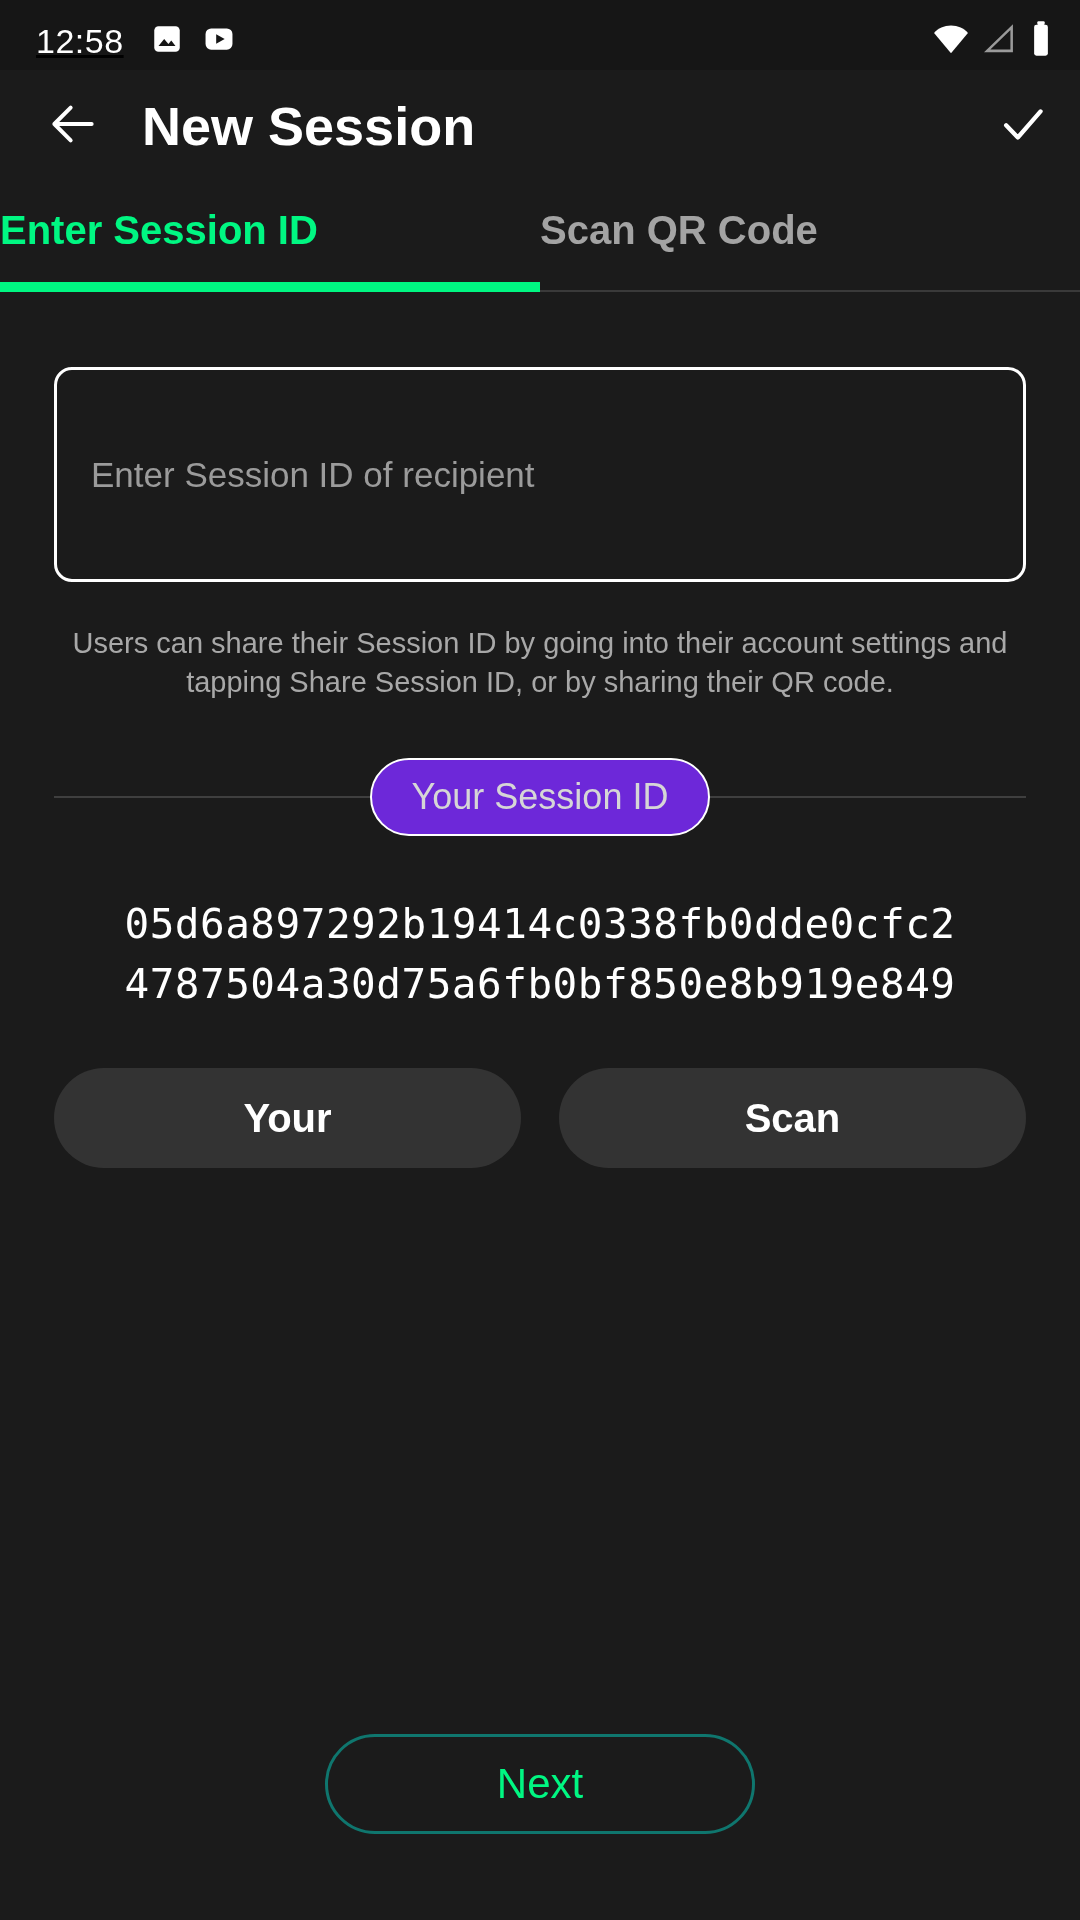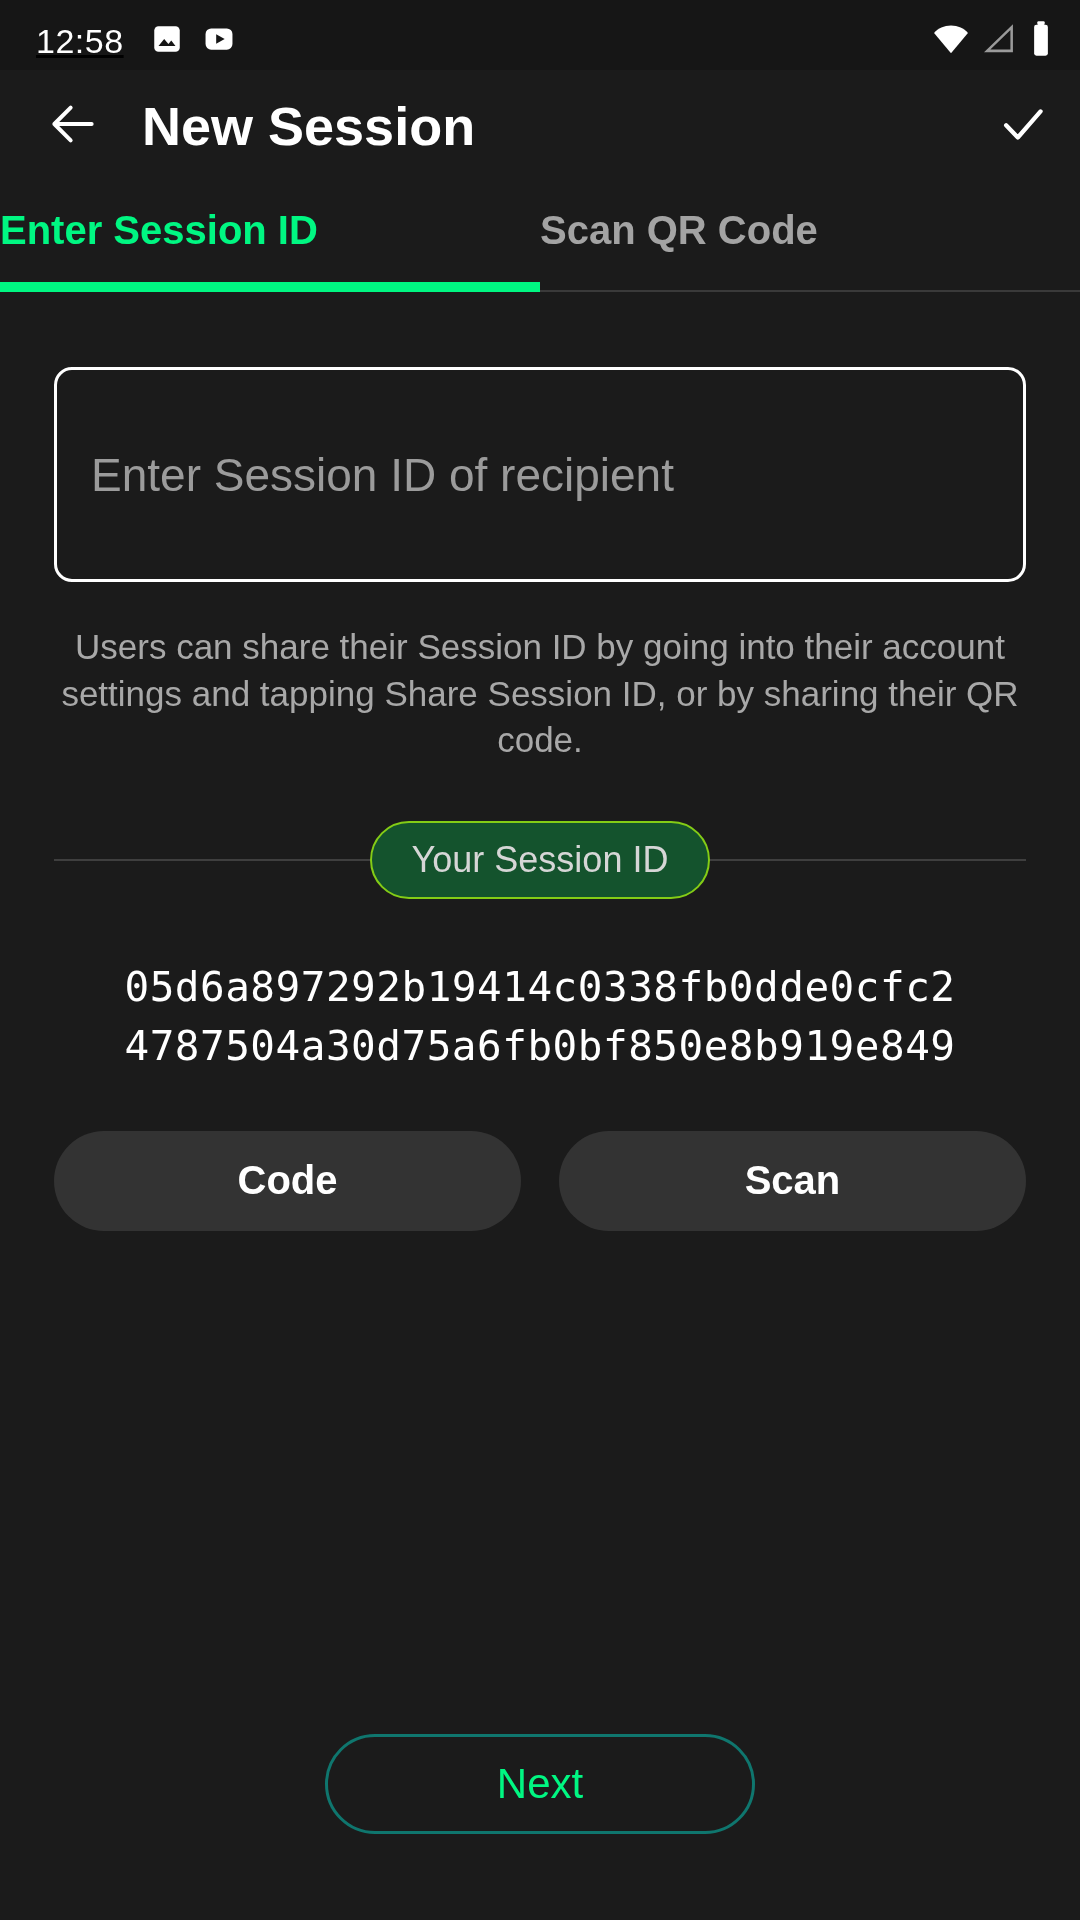--- a/index.html
+++ b/index.html
@@ -123,53 +123,53 @@
     height: 215px;
     border: 3px solid #ffffff;
     border-radius: 18px;
     display: flex;
     align-items: center;
     padding: 0 34px;
     cursor: text;
   }
   .id-input-placeholder {
     color: #9b9b9b;
-    font-size: 46px;
+    font-size: 35px;
     font-weight: 400;
   }
 
   .helper-text {
     margin-top: 42px;
     color: #a8a8a8;
-    font-size: 35px;
+    font-size: 29px;
     line-height: 1.33;
     text-align: center;
     padding: 0 6px;
   }
 
   
   .divider-row {
     margin-top: 52px;
     display: flex;
     align-items: center;
     height: 88px;
   }
   .divider-line {
     flex: 1 1 auto;
     height: 2px;
     background: #3f3f3f;
   }
   .divider-pill {
     flex: 0 0 auto;
-    border: 2px solid #84cc16;
+    border: 2px solid #ffffff;
     border-radius: 44px;
     padding: 16px 40px;
     color: #d6d6d6;
     font-size: 36px;
-    background: #14532d;
+    background: #6d28d9;
     white-space: nowrap;
   }
 
   
   .session-id {
     margin-top: 54px;
     color: #ffffff;
     font-family: "DejaVu Sans Mono", "Liberation Mono", monospace;
     font-size: 41px;
     line-height: 1.45;
@@ -305,21 +305,21 @@
       <div class="divider-pill">Your Session ID</div>
       <div class="divider-line"></div>
     </div>
 
     <div class="session-id">
       <span class="session-id-line">05d6a897292b19414c0338fb0dde0cfc2</span>
       <span class="session-id-line">4787504a30d75a6fb0bf850e8b919e849</span>
     </div>
 
     <div class="action-row">
-      <button class="action-btn">Code</button>
+      <button class="action-btn">Your</button>
       <button class="action-btn">Scan</button>
     </div>
 
     <div class="flex-filler"></div>
 
     <div class="next-wrap">
       <button class="next-btn">Next</button>
     </div>
 
   </div>

